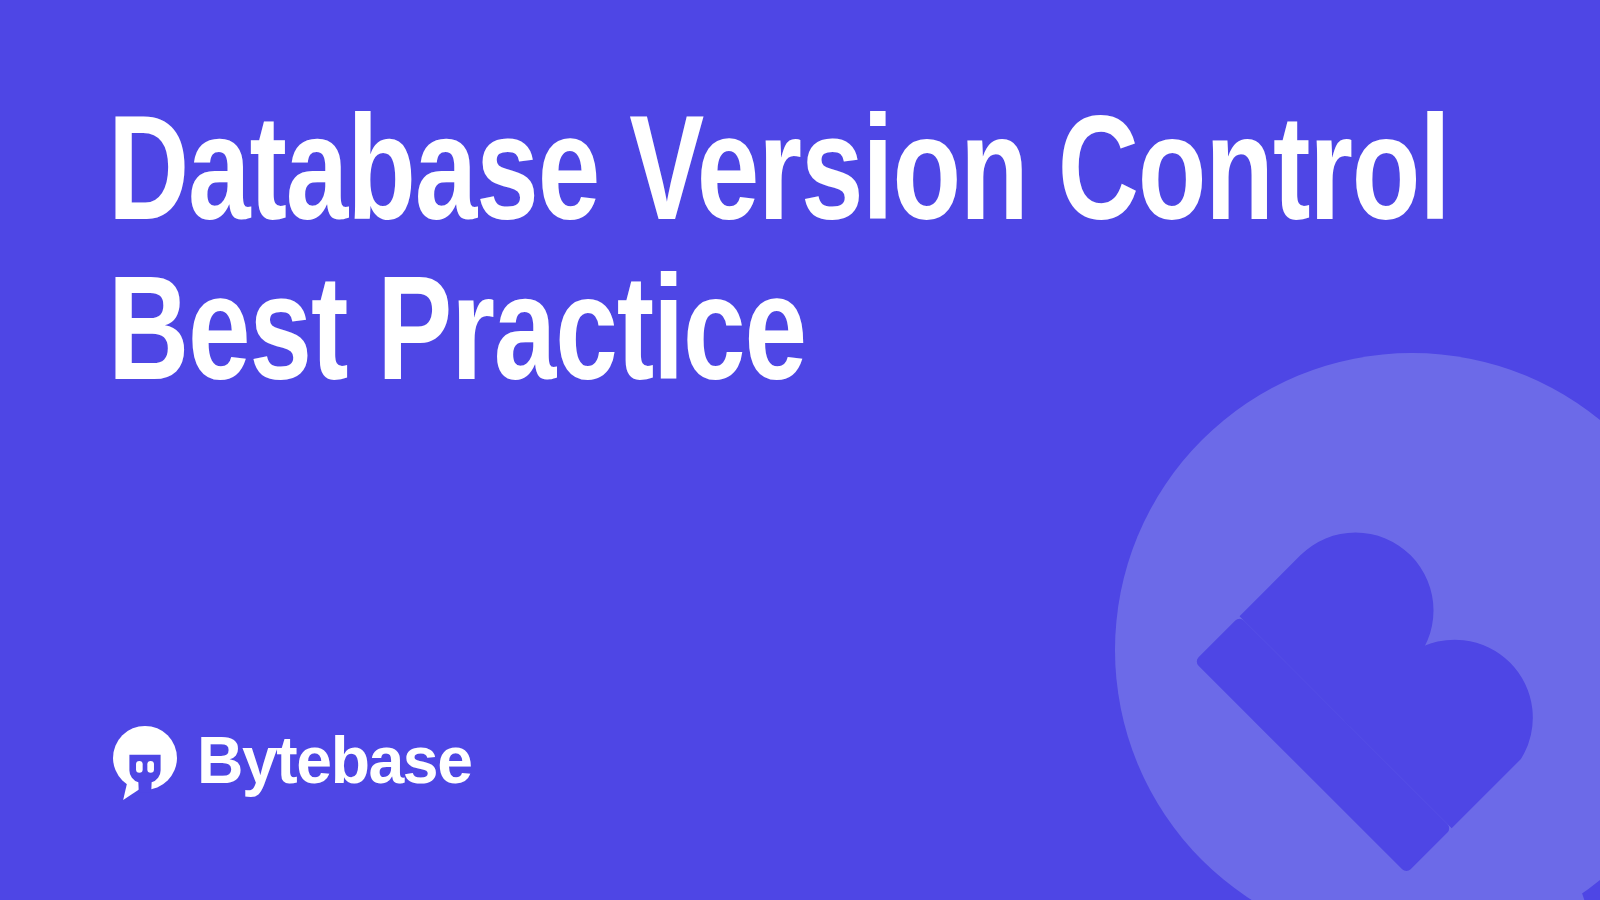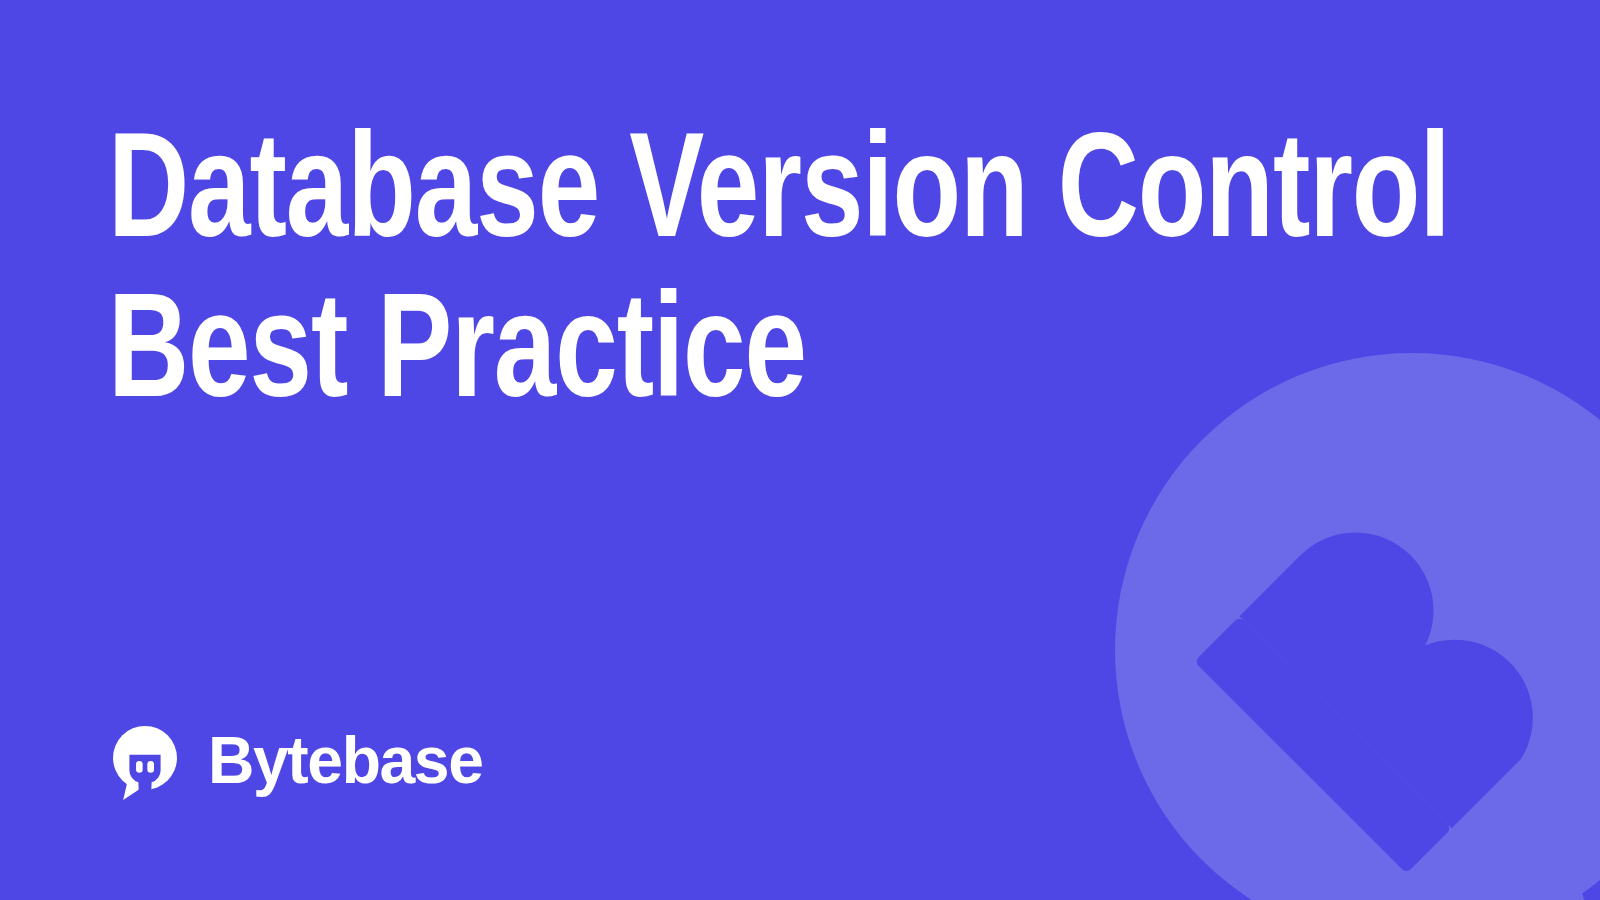--- a/index.html
+++ b/index.html
@@ -28,21 +28,20 @@
     pointer-events: none;
   }
 
   
   #headline {
     position: absolute;
     left: 108px;
     top: 88px;
     width: 1400px;
     z-index: 4;
-    margin-top: 17px;
   }
 
   .headline-line {
     display: block;
     color: #ffffff;
     font-family: "Liberation Sans", sans-serif;
     font-weight: 700;
     font-size: 148px;
     line-height: 160px;
     letter-spacing: -1.5px;
@@ -52,21 +51,21 @@
     -webkit-font-smoothing: antialiased;
   }
 
   
   #logo-lockup {
     position: absolute;
     left: 106px;
     top: 722px;
     display: flex;
     align-items: center;
-    gap: 24px;
+    gap: 13px;
     z-index: 4;
     justify-content: space-between;
   }
 
   #logo-mark {
     width: 78px;
     height: 78px;
     display: block;
     flex: 0 0 auto;
   }

